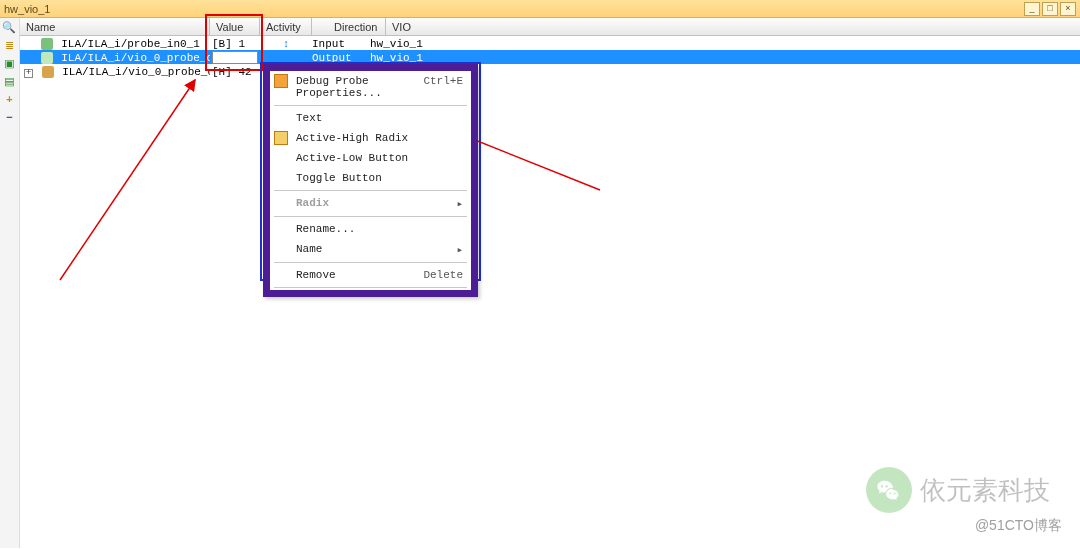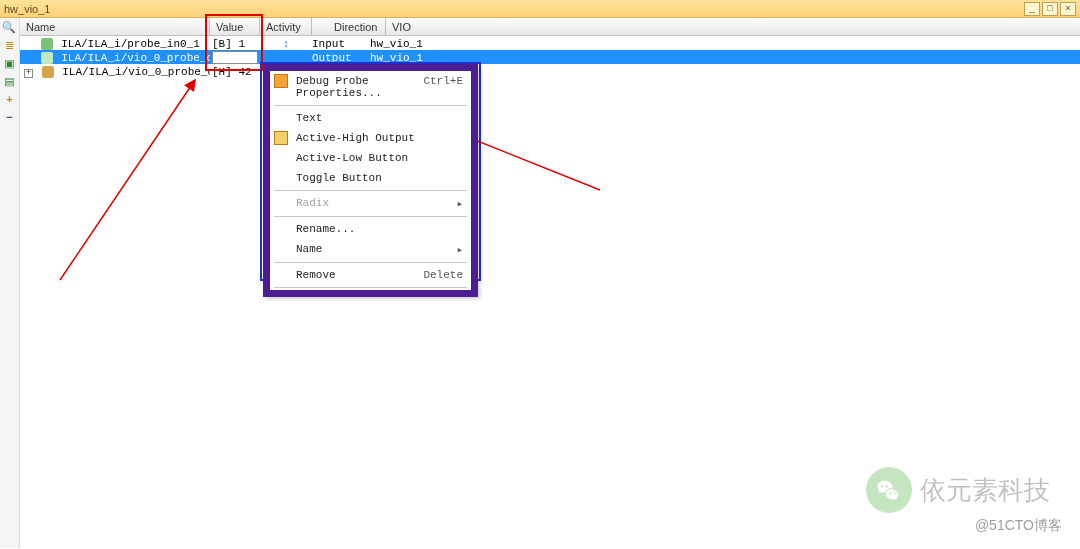--- a/index.html
+++ b/index.html
@@ -95,21 +95,21 @@
     font-family: "Courier New","SimSun",monospace;
     font-size: 11px;
     z-index: 5;
   }
   .menu-item {
     padding: 4px 8px 4px 26px;
     display: flex; justify-content: space-between;
     color: #222;
     position: relative;
   }
-  .menu-item.disabled { color: #a0a0a0; }
+  .menu-item.disabled { color: #a0a0a0; font-weight: bold; }
   .menu-sep { height:1px;background:#c8c8c8;margin:2px 4px;}
   .menu-item .shortcut { color:#555; }
   .menu-arrow { color:#555; }
   .menu-icon {
     position:absolute; left:4px; top:3px; width:14px;height:14px;
     background:#f3a33a;border:1px solid #c07a10;
   }
 
   .annot { position:absolute; pointer-events:none; }
   .red-box { border:2px solid #e00000; }
@@ -207,21 +207,21 @@
     <span class="menu-icon"></span>
     <span>Debug Probe Properties...</span>
     <span class="shortcut">Ctrl+E</span>
   </div>
   <div class="menu-sep"></div>
   <div class="menu-item">
       <span>Text</span>
     </div>
   <div class="menu-item">
     <span class="menu-icon" style="background:#f3cf6a"></span>
-    <span>Active-High Output</span>
+    <span>Active-High Radix</span>
   </div>
   <div class="menu-item">
       <span>Active-Low Button</span>
     </div>
   <div class="menu-item">
       <span>Toggle Button</span>
     </div>
   <div class="menu-sep"></div>
   <div class="menu-item disabled">
     <span>Radix</span>

